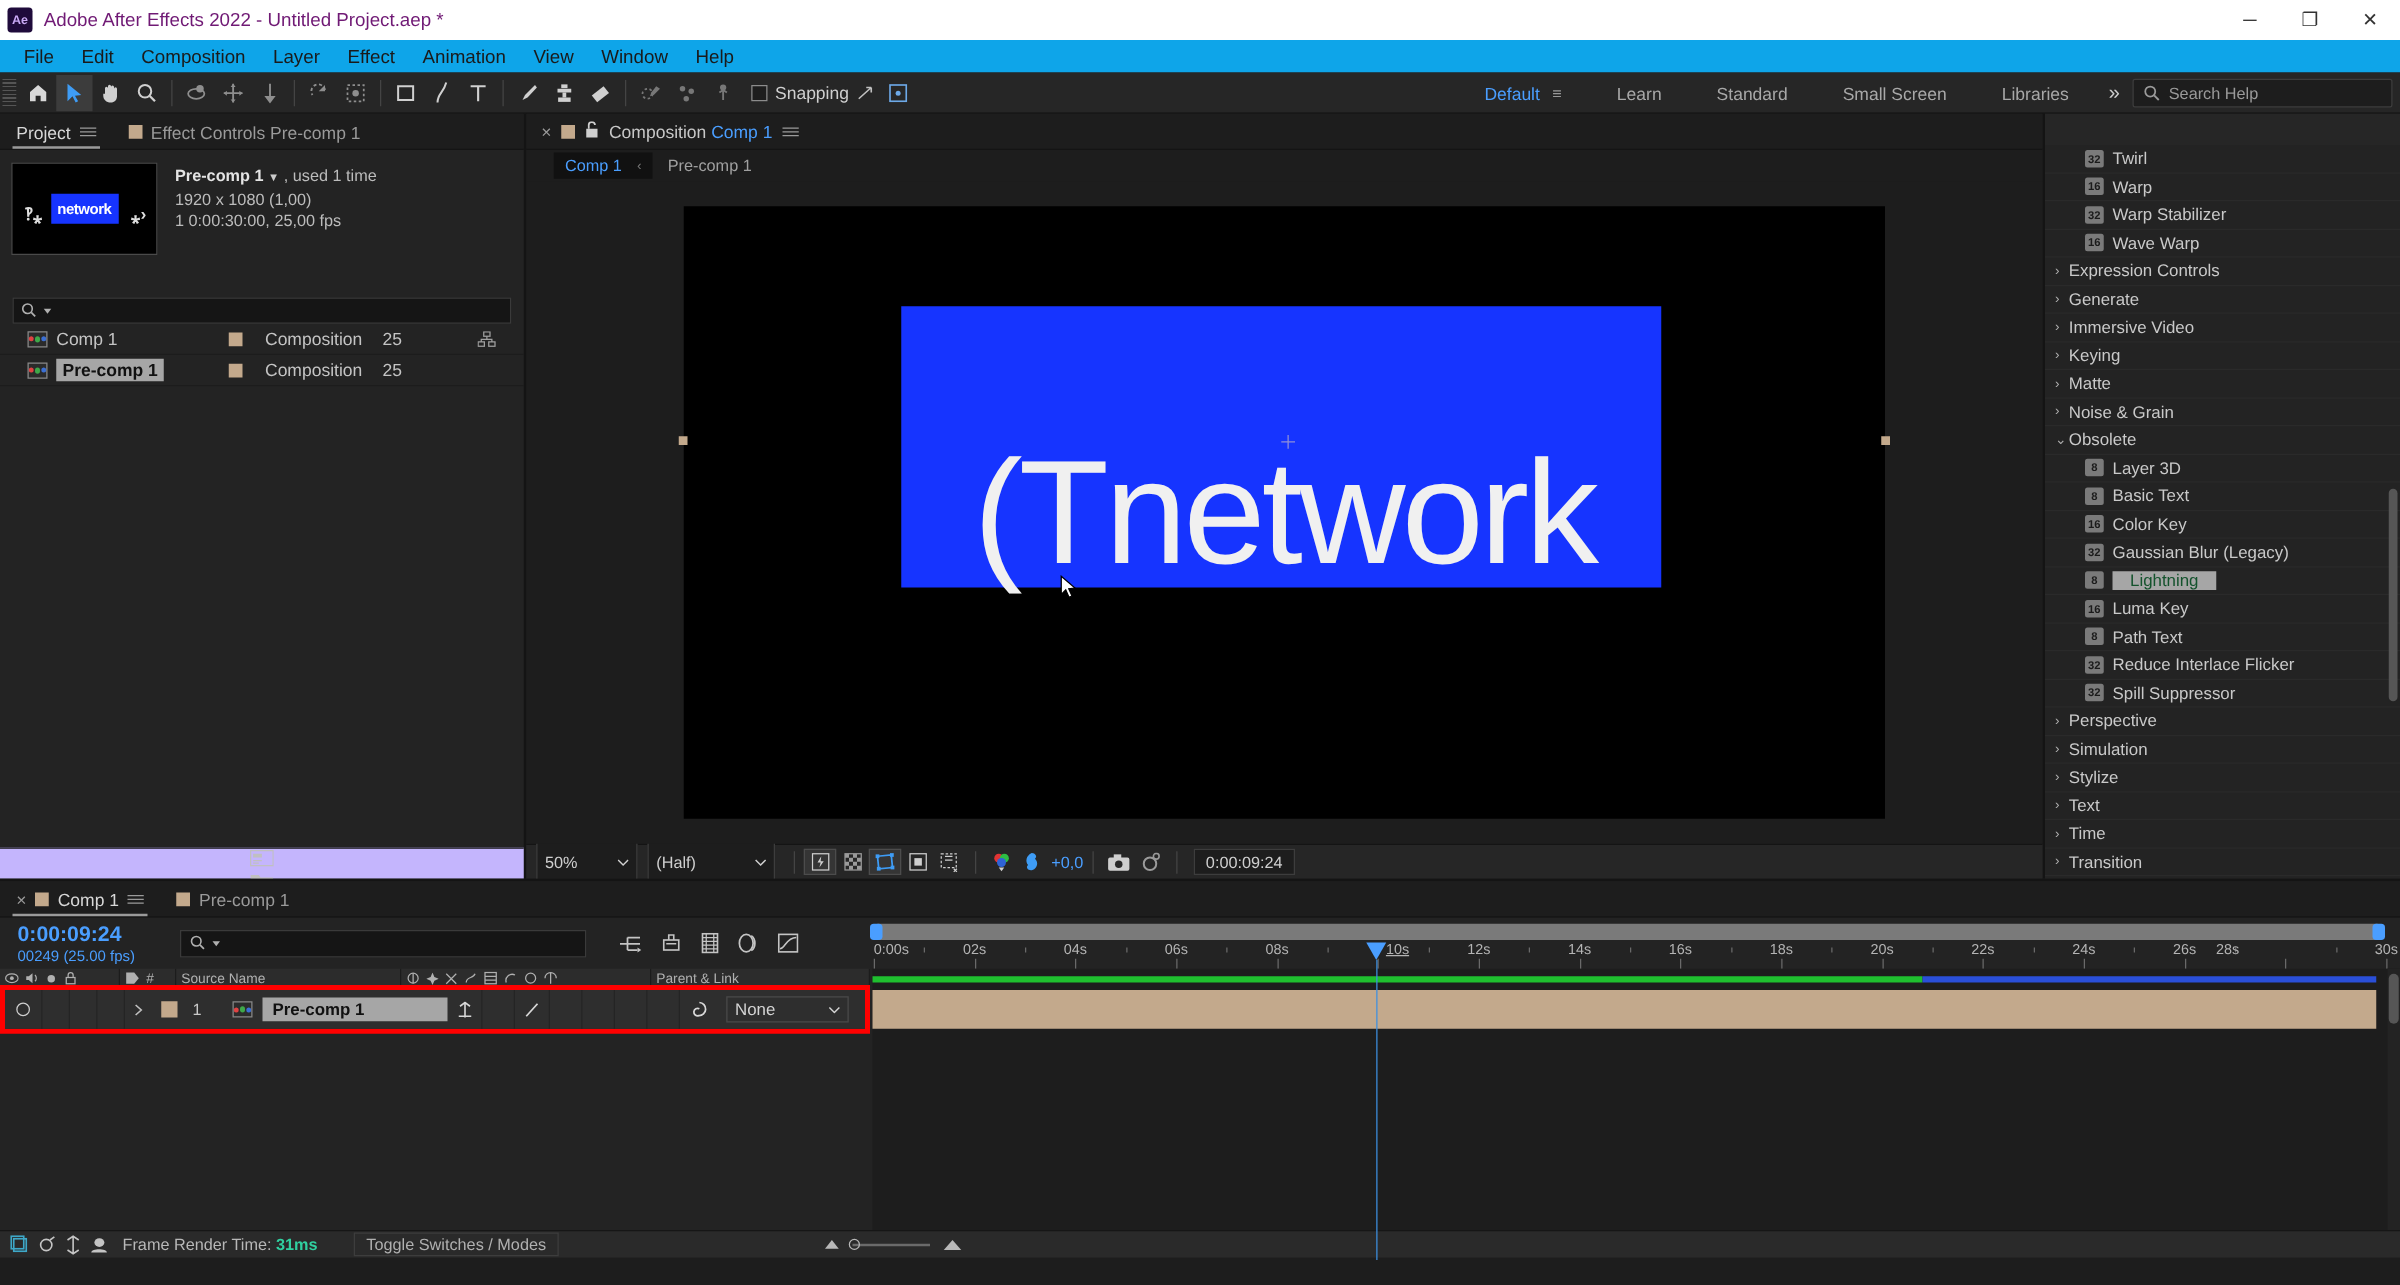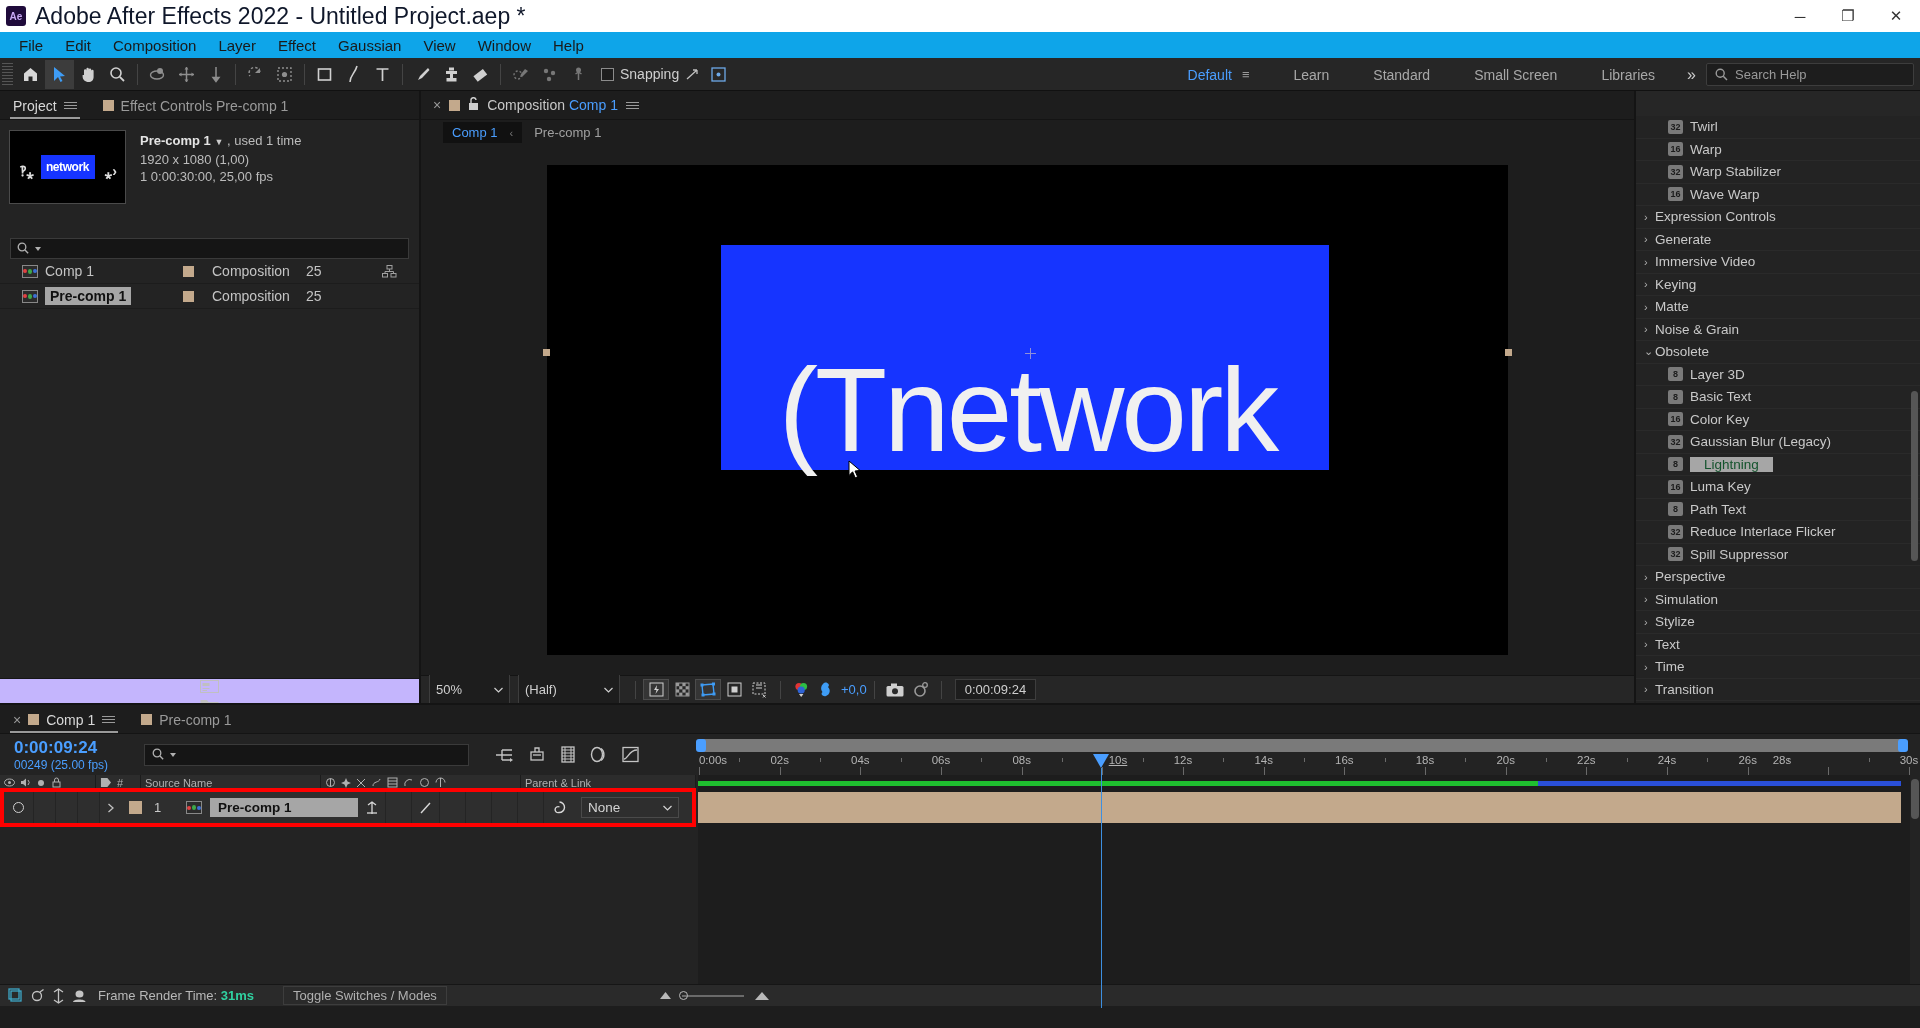--- a/index.html
+++ b/index.html
@@ -16,21 +16,21 @@
   .titlebar {
     height: 32px; background: #fff; display: flex; align-items: center;
     padding-left: 6px; position: relative;
   }
   .ae-logo {
     width: 20px; height: 20px; background: #1f0b3b; color: #c9a9f5;
     font-size: 10px; font-weight: bold; display: flex; align-items: center;
     justify-content: center; border-radius: 3px; margin-right: 9px;
     font-family: "Liberation Sans", sans-serif;
   }
-  .title-text { font-size: 23px; color: #0f172a; }
+  .title-text { font-size: 15px; color: #701a75; }
   .win-btns { position: absolute; right: 0; top: 0; height: 32px; display: flex; }
   .win-btn {
     width: 48px; height: 32px; display: flex; align-items: center;
     justify-content: center; font-size: 15px; color: #333;
   }
 
   
   .menubar {
     height: 26px; background: #0ea5e9; display: flex; align-items: center;
     padding-left: 8px; gap: 0px;
@@ -408,21 +408,21 @@
       <div class="win-btn close">✕</div>
     </div>
   </div>
 
   <div class="menubar">
     <div class="menu-item">File</div>
     <div class="menu-item">Edit</div>
     <div class="menu-item">Composition</div>
     <div class="menu-item">Layer</div>
     <div class="menu-item">Effect</div>
-    <div class="menu-item">Gaussian</div>
+    <div class="menu-item">Animation</div>
     <div class="menu-item">View</div>
     <div class="menu-item">Window</div>
     <div class="menu-item">Help</div>
   </div>
 
   <div class="toolbar">
     <div class="grip"></div>
     <div class="tool">
       <svg width="17" height="17" viewBox="0 0 17 17">
           <path d="M8.5 2 L2 7.5 V15 H6.5 V10.5 H10.5 V15 H15 V7.5 Z" fill="#d8d8d8"></path>

